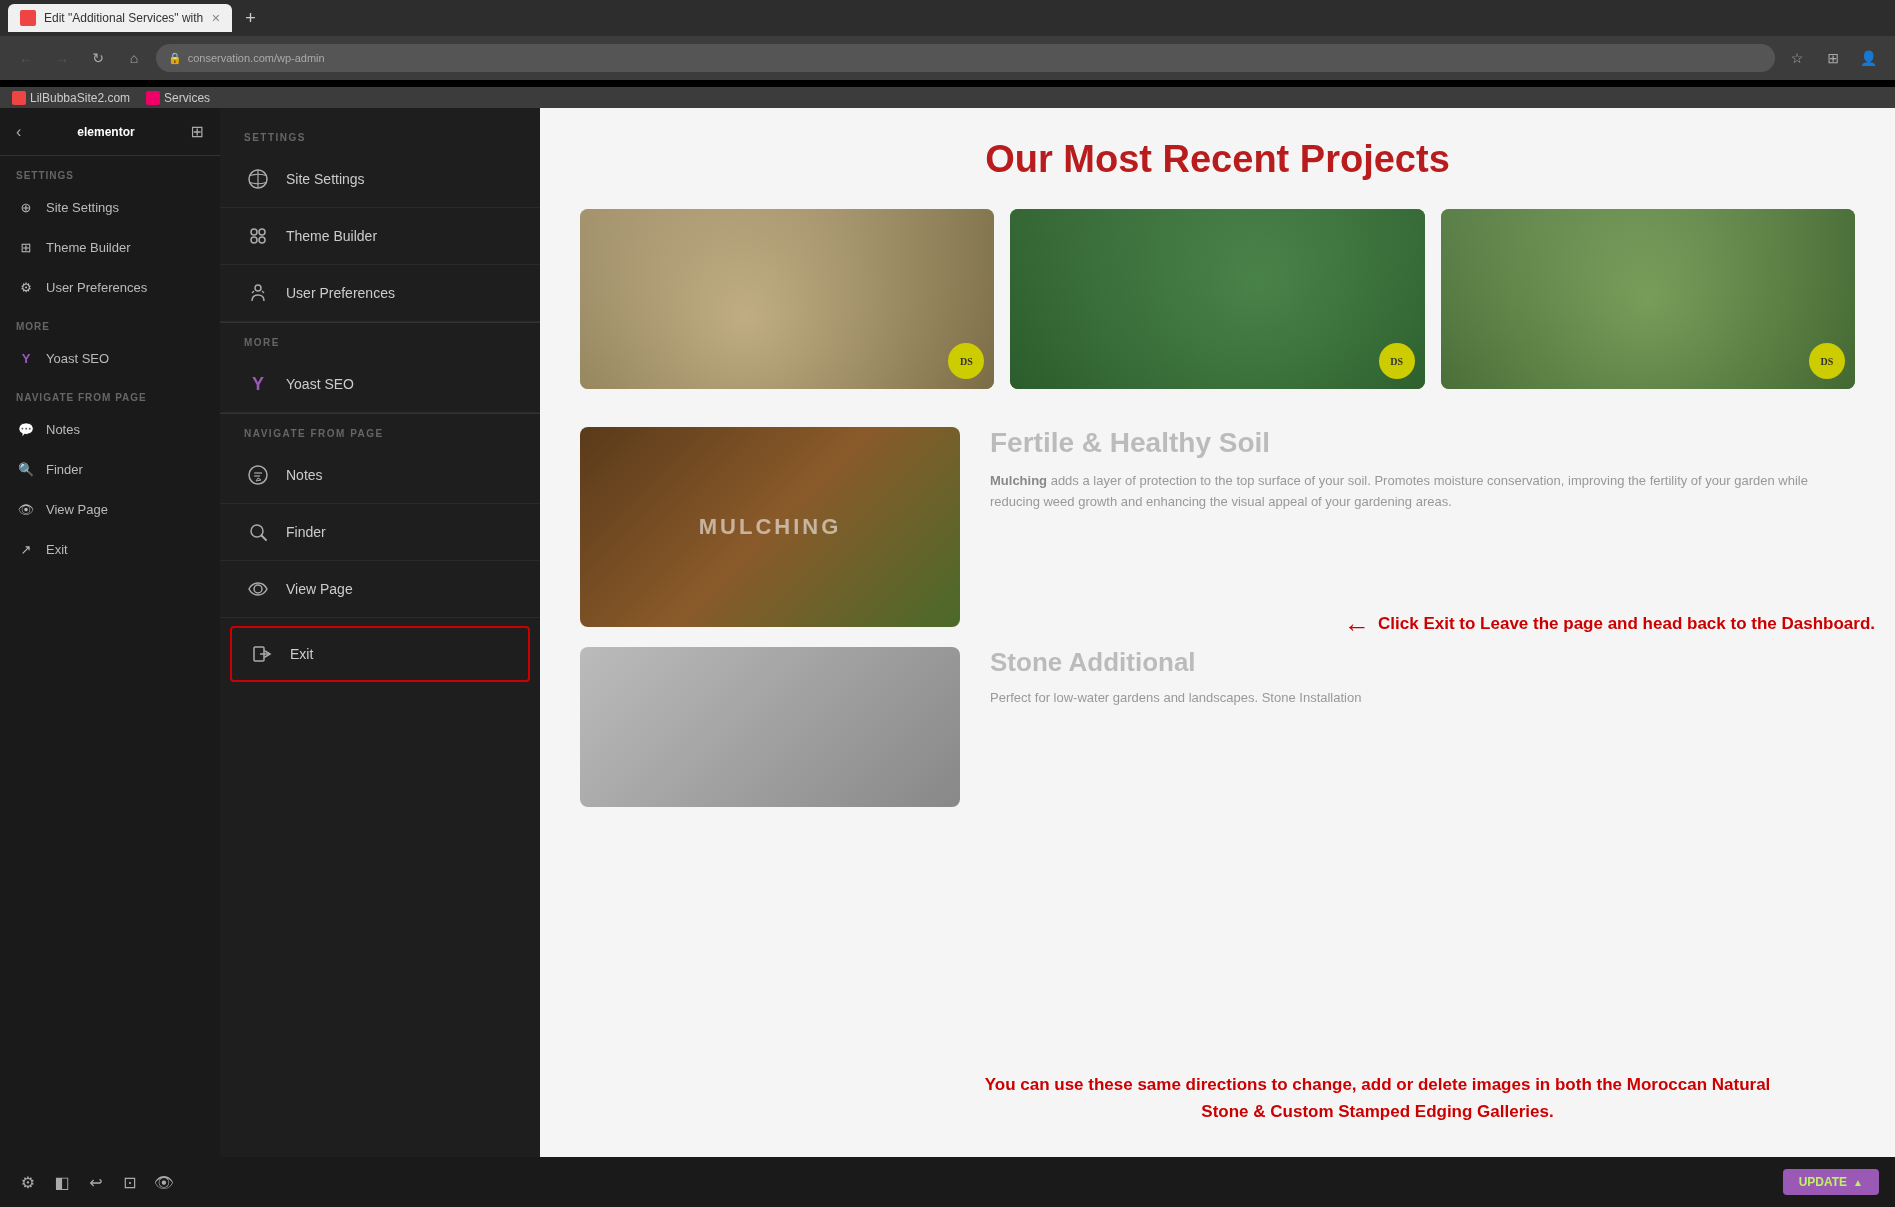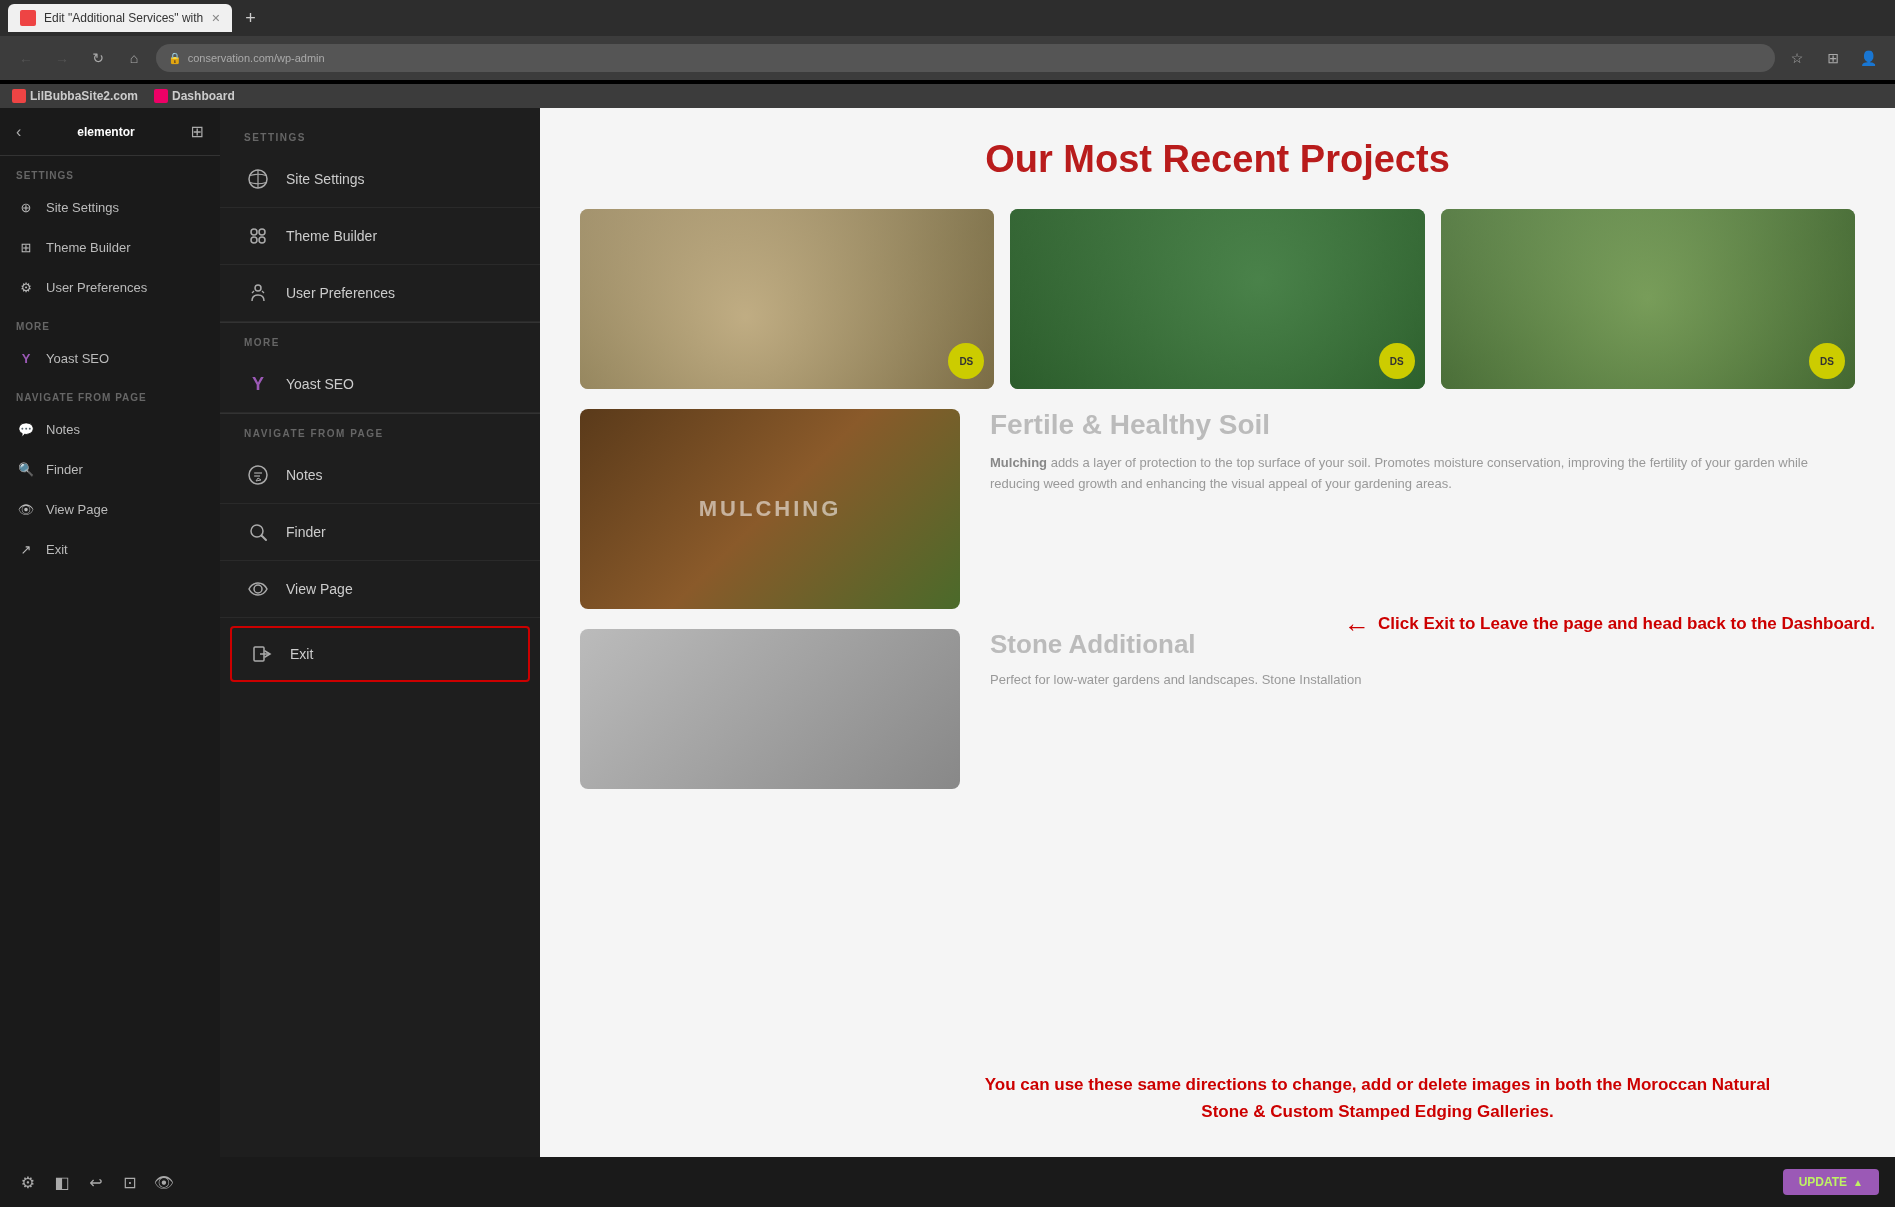--- a/index.html
+++ b/index.html
@@ -11,21 +11,21 @@
     .tab { background: #3c3c3c; color: #ccc; font-size: 12px; padding: 0 12px; height: 28px; display: flex; align-items: center; gap: 8px; border-radius: 6px 6px 0 0; min-width: 200px; }
     .tab.active { background: #f0f0f0; color: #333; }
     .tab-favicon { width: 16px; height: 16px; background: #e44; border-radius: 2px; flex-shrink: 0; }
     .tab-close { margin-left: auto; color: #888; font-size: 11px; cursor: pointer; }
     .new-tab-btn { color: #ccc; font-size: 18px; width: 28px; height: 28px; display: flex; align-items: center; justify-content: center; cursor: pointer; }
     .nav-bar { background: #3c3c3c; height: 44px; display: flex; align-items: center; padding: 0 12px; gap: 8px; }
     .nav-btn { width: 28px; height: 28px; display: flex; align-items: center; justify-content: center; color: #aaa; font-size: 14px; cursor: pointer; }
     .nav-btn.disabled { color: #555; }
     .address-bar { flex: 1; background: #555; border-radius: 20px; height: 28px; display: flex; align-items: center; padding: 0 12px; color: #ddd; font-size: 13px; gap: 6px; }
     .address-bar span { font-size: 11px; color: #aaa; }
-    .bookmarks-bar { background: #3c3c3c; height: 30px; display: flex; align-items: center; padding: 0 12px; gap: 16px; border-top: 4px solid #000000; font-weight: bold; }
+    .bookmarks-bar { background: #3c3c3c; height: 30px; display: flex; align-items: center; padding: 0 12px; gap: 16px; border-top: 7px solid #000000; }
     .bookmark-item { color: #ccc; font-size: 12px; display: flex; align-items: center; gap: 4px; cursor: pointer; }
     .bookmark-favicon { width: 14px; height: 14px; border-radius: 2px; }
     .bm-red { background: #e44; }
     .bm-pink { background: #e06; }
 
     
     .main-container { display: flex; height: calc(1207px - 110px); }
 
     
     .elementor-sidebar { width: 220px; background: #1a1a1a; color: #ccc; flex-shrink: 0; display: flex; flex-direction: column; z-index: 10; }
@@ -45,21 +45,21 @@
     .panel-item { display: flex; align-items: center; gap: 14px; padding: 14px 24px; cursor: pointer; color: #ccc; font-size: 14px; border-bottom: 1px solid #2a2a2a; }
     .panel-item.active-exit { border: 2px solid #c00; border-radius: 4px; margin: 4px 8px; padding: 12px 16px; }
     .panel-icon { width: 28px; height: 28px; display: flex; align-items: center; justify-content: center; flex-shrink: 0; }
 
     
     .content-area { flex: 1; background: #f5f5f5; overflow: hidden; position: relative; }
     .content-inner { padding: 30px 40px; }
 
     
     .page-title { text-align: center; font-size: 38px; font-weight: 800; color: #b91c1c; margin-bottom: 28px; }
-    .projects-grid { display: grid; grid-template-columns: repeat(3, 1fr); gap: 16px; margin-bottom: 20px; }
+    .projects-grid { display: grid; grid-template-columns: repeat(3, 1fr); gap: 16px; margin-bottom: 38px; font-family: Liberation Serif, serif; }
     .project-card { border-radius: 8px; overflow: hidden; height: 180px; position: relative; }
     .project-card-1 { background: linear-gradient(135deg, #c8b89a 0%, #a09070 100%); }
     .project-card-2 { background: linear-gradient(135deg, #5a8a5a 0%, #3a6a3a 100%); }
     .project-card-3 { background: linear-gradient(135deg, #7a9a6a 0%, #5a7a4a 100%); }
     .card-logo { position: absolute; bottom: 10px; right: 10px; width: 40px; height: 40px; background: #cc0; border-radius: 50%; display: flex; align-items: center; justify-content: center; font-size: 12px; font-weight: 800; color: #333; }
 
     .soil-section { display: flex; gap: 30px; align-items: flex-start; margin-bottom: 20px; }
     .soil-image { width: 380px; height: 200px; background: linear-gradient(135deg, #5a3a2a 0%, #8a6a3a 100%); border-radius: 8px; flex-shrink: 0; position: relative; overflow: hidden; }
     .soil-text { flex: 1; }
     .soil-title { font-size: 28px; font-weight: 800; color: #bbb; margin-bottom: 12px; }
@@ -106,21 +106,21 @@
   </div>
 </div>
 
 <div class="bookmarks-bar" style="background:#3c3c3c; height:28px; display:flex; align-items:center; padding:0 12px; gap:16px;">
   <div class="bookmark-item">
     <div class="bookmark-favicon bm-red"></div>
     <span style="color:#ccc;font-size:12px;">LilBubbaSite2.com</span>
   </div>
   <div class="bookmark-item">
     <div class="bookmark-favicon bm-pink"></div>
-    <span style="color:#ccc;font-size:12px;">Dashboard</span>
+    <span style="color:#ccc;font-size:12px;">Services</span>
   </div>
 </div>
 
 <div class="main-container" style="position:relative;">
 
   <div class="elementor-sidebar">
     <div class="sidebar-header">
       <div class="sidebar-back-btn">‹</div>
       <div class="sidebar-logo">elementor</div>
       <div class="sidebar-menu-icon">⊞</div>

